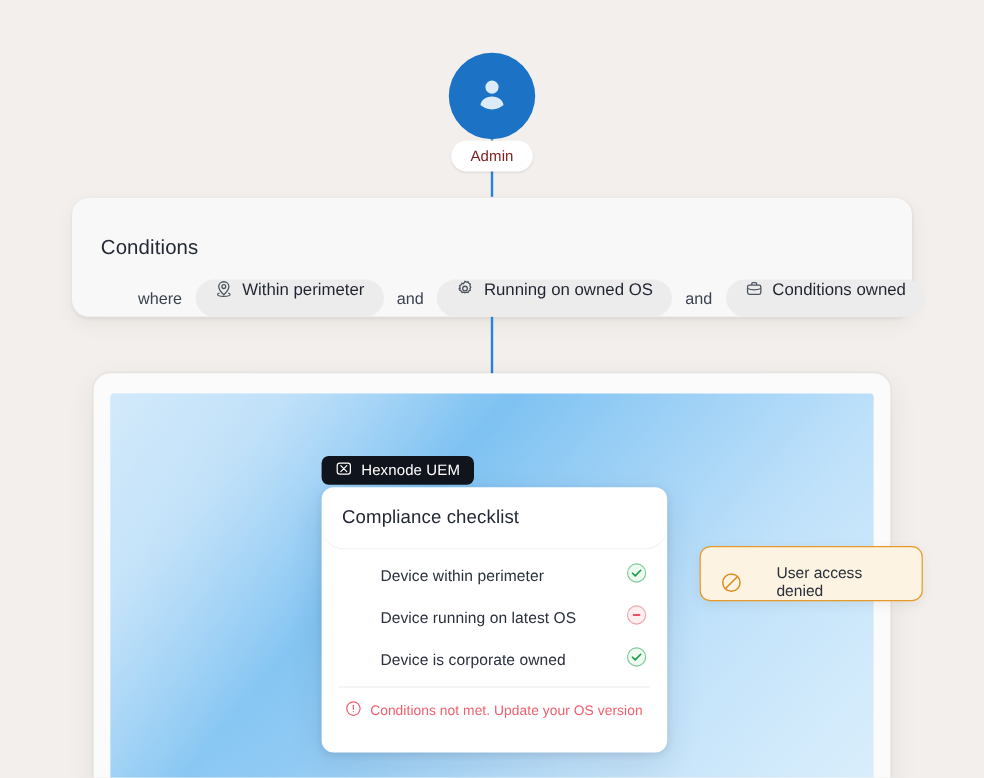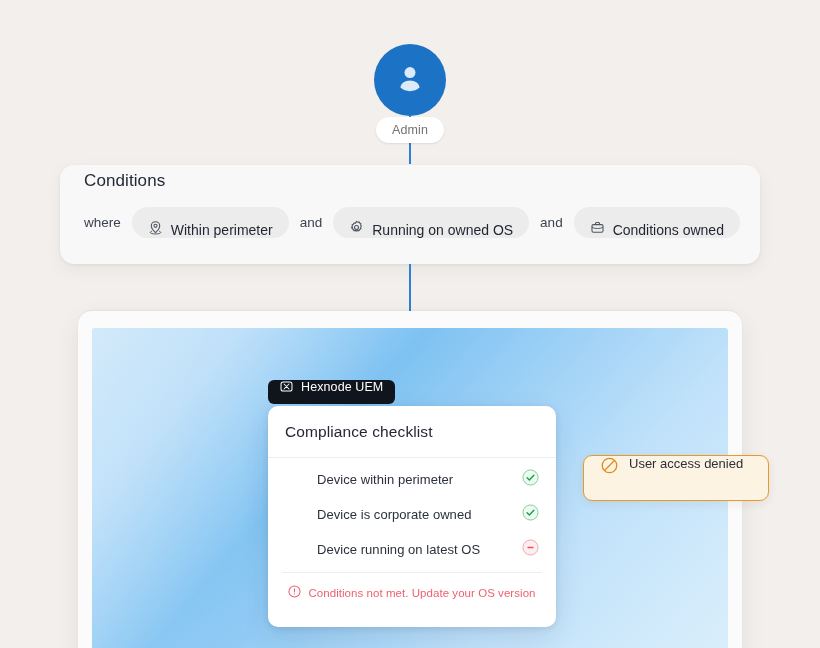--- a/index.html
+++ b/index.html
@@ -41,21 +41,21 @@
     left: 376px;
     top: 117px;
     width: 68px;
     height: 26px;
     background: #ffffff;
     border-radius: 13px;
     display: flex;
     align-items: center;
     justify-content: center;
     font-size: 12.5px;
-    color: #737373;
+    color: #7f1d1d;
     box-shadow: 0 1px 2px rgba(30,25,20,0.10);
     letter-spacing: 0.1px;
   }
 
   
   .connector {
     position: absolute;
     width: 2px;
     background: #2b82d4;
   }
@@ -75,41 +75,42 @@
   .conditions-card {
     position: absolute;
     left: 60px;
     top: 165px;
     width: 700px;
     height: 99px;
     background: #f8f8f9;
     border-radius: 14px;
     box-shadow: 0 1px 3px rgba(40,30,25,0.07), 0 6px 18px rgba(40,30,25,0.05);
     box-sizing: border-box;
-    padding: 6px 24px 0 24px;
+    padding: 32px 24px 0 24px;
   }
   .conditions-title {
     font-size: 17px;
     color: #242a35;
     letter-spacing: 0.1px;
     margin: 0 0 16px 0;
     font-weight: 400;
   }
   .conditions-row {
     display: flex;
     align-items: center;
     gap: 11px;
+    margin-left: 31px;
   }
   .conj {
     font-size: 13.5px;
     color: #3c4250;
   }
   .chip {
     display: inline-flex;
-    align-items: flex-end;
+    align-items: flex-start;
     gap: 8px;
     height: 31px;
     padding: 0 16px;
     border-radius: 16px;
     background: #edecec;
     color: #1f2430;
     font-size: 14px;
     white-space: nowrap;
   }
   .chip-ico { display:block; flex: 0 0 auto; }
@@ -151,20 +152,21 @@
     pointer-events: none;
   }
 
   
   .uem-badge {
     position: absolute;
     left: 176px;
     top: 52px;
     height: 24px;
     display: inline-flex;
+    align-items: center;
     gap: 8px;
     padding: 0 12px;
     border-radius: 6px;
     background: #10141c;
     color: #ffffff;
     font-size: 12.5px;
     z-index: 4;
     letter-spacing: 0.1px;
   }
   .uem-ico { display:block; }
@@ -180,20 +182,21 @@
     box-shadow: 0 2px 6px rgba(20,40,70,0.10), 0 10px 28px rgba(20,40,70,0.10);
     overflow: hidden;
     z-index: 3;
   }
   .compliance-head {
     padding: 17px 17px 16px 17px;
     font-size: 15.5px;
     color: #232834;
     border-bottom: 1px solid #ecedef;
     letter-spacing: 0.1px;
+    border-radius: 19px;
   }
   .check-list { padding: 4px 17px 0 17px; margin-left: 32px; }
   .check-row {
     display: flex;
     align-items: center;
     justify-content: space-between;
     height: 35px;
   }
   .check-label {
     font-size: 13px;
@@ -220,22 +223,22 @@
   .toast {
     position: absolute;
     left: 583px;
     top: 455px;
     width: 186px;
     height: 46px;
     background: #fdf3e3;
     border: 1.5px solid #e79a2a;
     border-radius: 9px;
     display: flex;
-    align-items: flex-start;
-    gap: 10px;
+    align-items: flex-end;
+    gap: 28px;
     padding: 0 16px;
     box-sizing: border-box;
     z-index: 8;
     box-shadow: 0 3px 10px rgba(80,55,15,0.08);
   }
   .toast-text {
     font-size: 13px;
     color: #2a2f3a;
   }
   .toast-ico { display:block; flex:0 0 auto; }
@@ -330,35 +333,35 @@
             <span class="check-label">Device within perimeter</span>
             <span class="status-ico">
               <svg width="17" height="17" viewBox="0 0 18 18" aria-hidden="true">
                 <circle cx="9" cy="9" r="8" fill="#ecfaf0" stroke="#7dc99a" stroke-width="1"></circle>
                 <path d="M5.4 9.2l2.4 2.4 4.8-5" fill="none" stroke="#1f9d4d" stroke-width="1.5" stroke-linecap="round" stroke-linejoin="round"></path>
               </svg>
             </span>
           </div>
 
           <div class="check-row">
+            <span class="check-label">Device running on latest OS</span>
+            <span class="status-ico">
+              <svg width="17" height="17" viewBox="0 0 18 18" aria-hidden="true">
+                <circle cx="9" cy="9" r="8" fill="#fdeef0" stroke="#f0a3ac" stroke-width="1"></circle>
+                <rect x="5.6" y="8.2" width="6.8" height="1.7" rx="0.85" fill="#ea4f62"></rect>
+              </svg>
+            </span>
+          </div>
+
+          <div class="check-row">
             <span class="check-label">Device is corporate owned</span>
             <span class="status-ico">
               <svg width="17" height="17" viewBox="0 0 18 18" aria-hidden="true">
                 <circle cx="9" cy="9" r="8" fill="#ecfaf0" stroke="#7dc99a" stroke-width="1"></circle>
                 <path d="M5.4 9.2l2.4 2.4 4.8-5" fill="none" stroke="#1f9d4d" stroke-width="1.5" stroke-linecap="round" stroke-linejoin="round"></path>
-              </svg>
-            </span>
-          </div>
-
-          <div class="check-row">
-            <span class="check-label">Device running on latest OS</span>
-            <span class="status-ico">
-              <svg width="17" height="17" viewBox="0 0 18 18" aria-hidden="true">
-                <circle cx="9" cy="9" r="8" fill="#fdeef0" stroke="#f0a3ac" stroke-width="1"></circle>
-                <rect x="5.6" y="8.2" width="6.8" height="1.7" rx="0.85" fill="#ea4f62"></rect>
               </svg>
             </span>
           </div>
 
         </div>
 
         <div class="compliance-foot">
           <span class="status-ico">
             <svg width="13" height="13" viewBox="0 0 14 14" fill="none" stroke="#ef5f6e" stroke-width="1.1" aria-hidden="true">
               <circle cx="7" cy="7" r="6"></circle>

